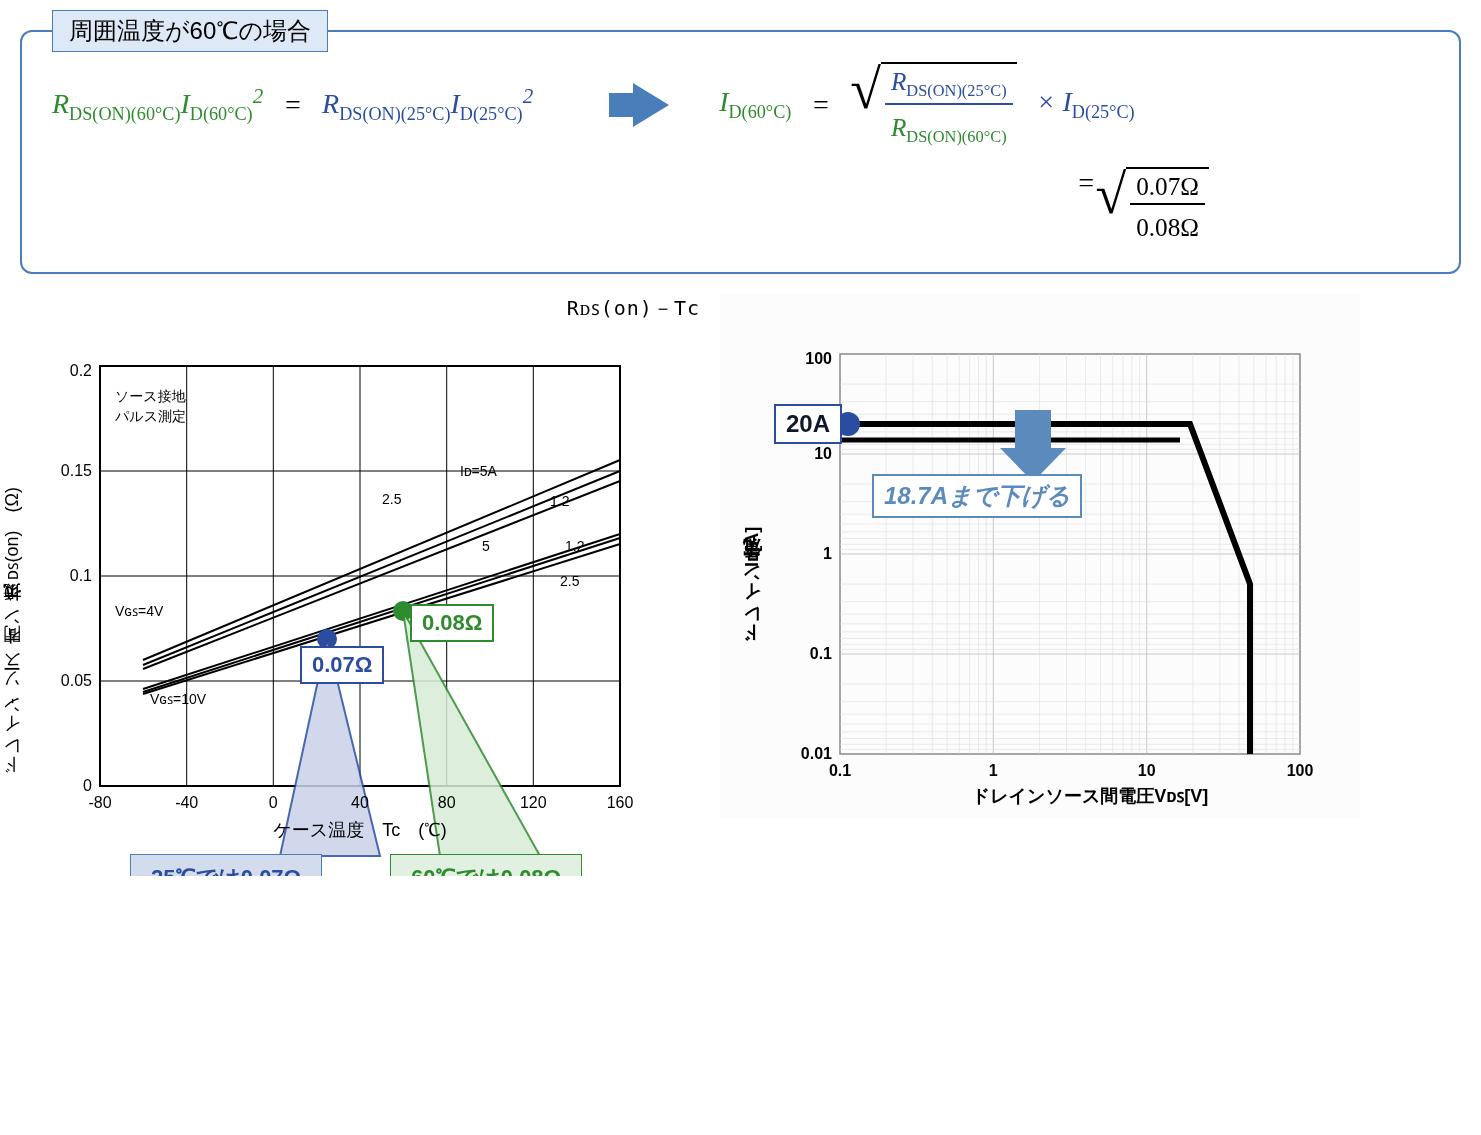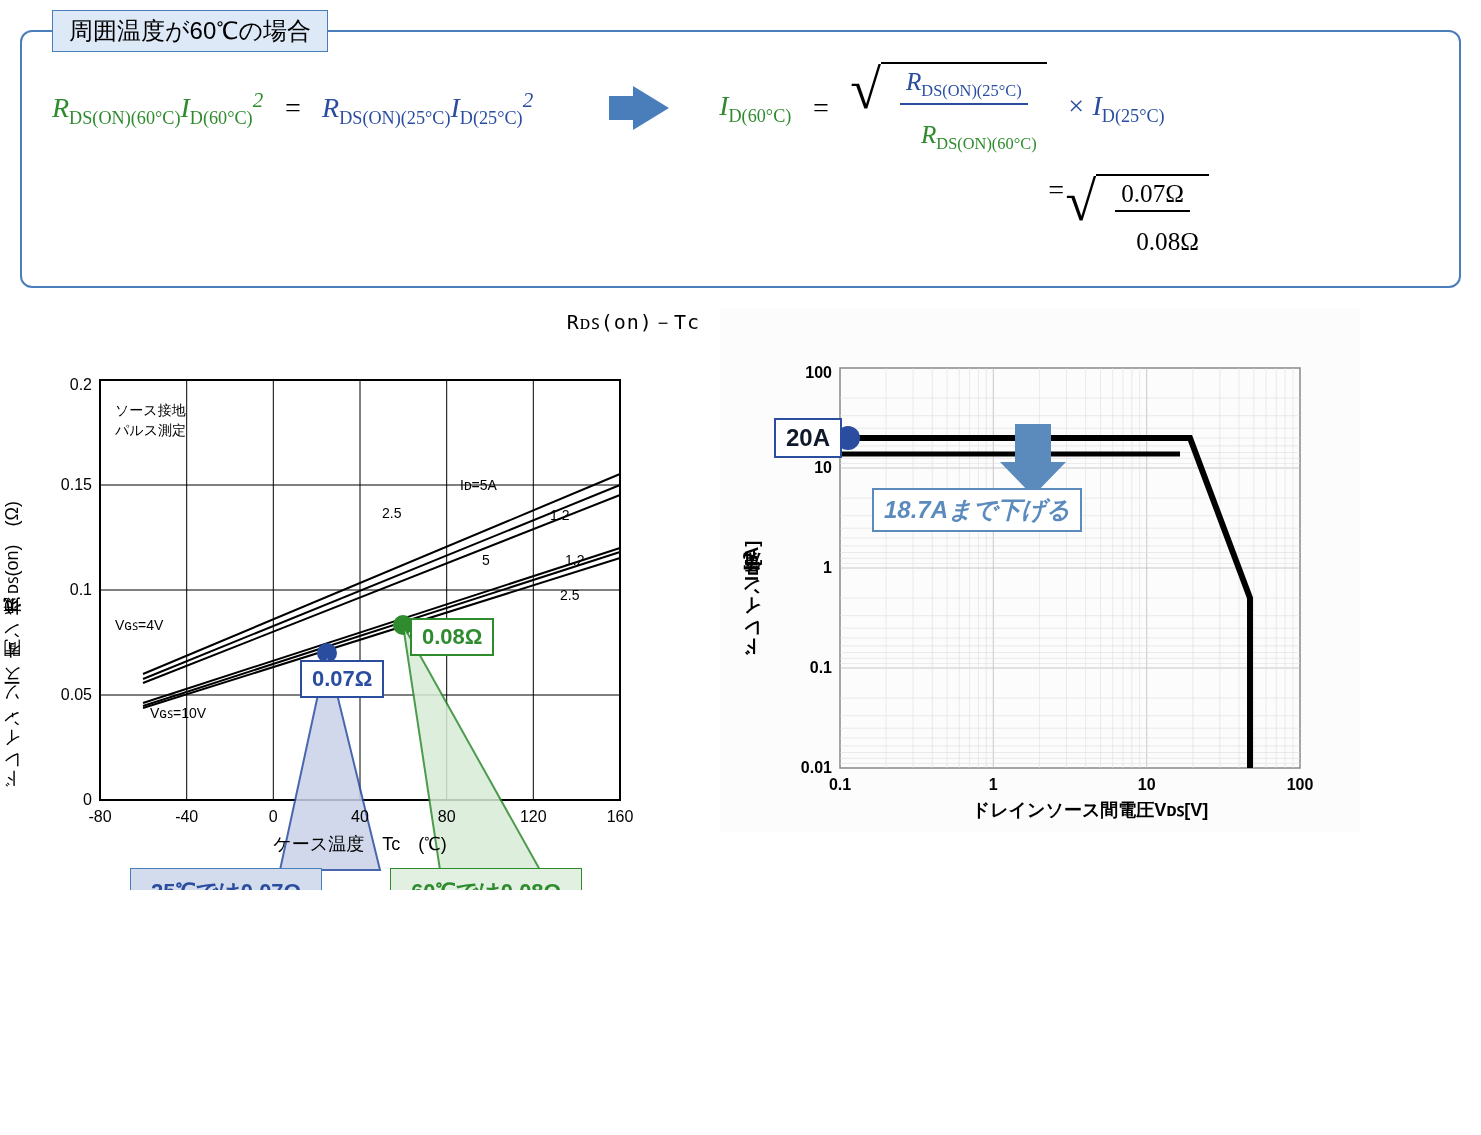--- a/index.html
+++ b/index.html
@@ -81,21 +81,21 @@
     align-items: center;
   }
   .frac {
     display: inline-flex;
     flex-direction: column;
     align-items: center;
     vertical-align: middle;
     font-size: 0.9em;
   }
   .frac .num { border-bottom: 2px solid currentColor; padding: 0 6px 2px; }
-  .frac .den { padding: 16px 6px 0; margin-left: 30px; }
+  .frac .den { padding: 9px 6px 0; }
   .formula-row2 {
     display:flex;
     justify-content: flex-end;
     padding-right: 220px;
     margin-top: 20px;
   }
   .charts-row {
     display:flex;
     align-items: flex-start;
     gap: 20px;

